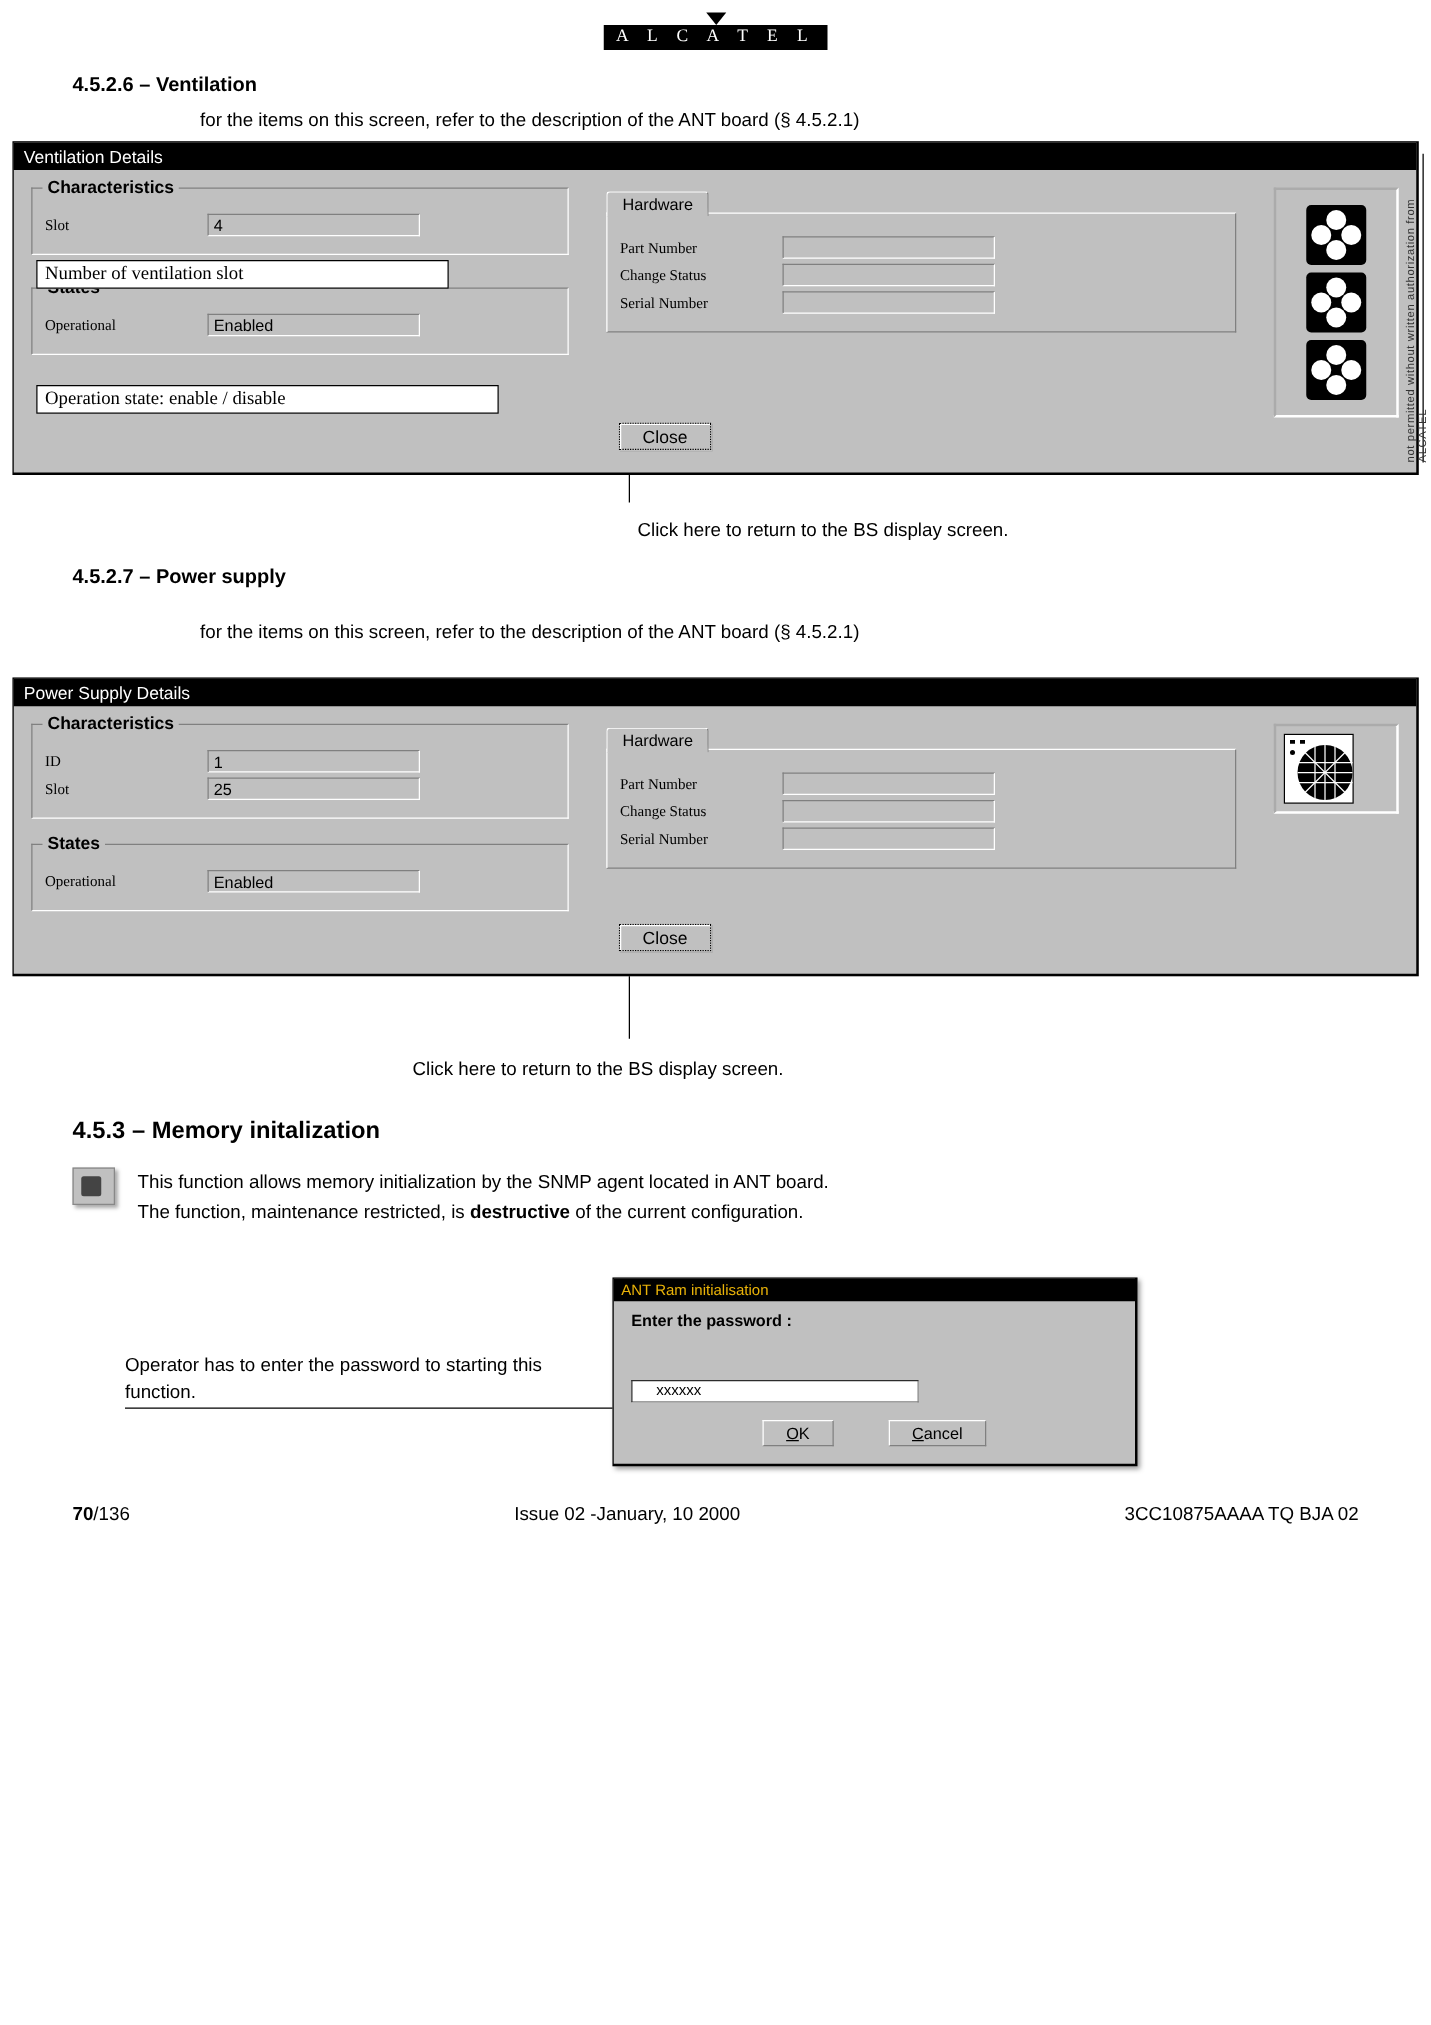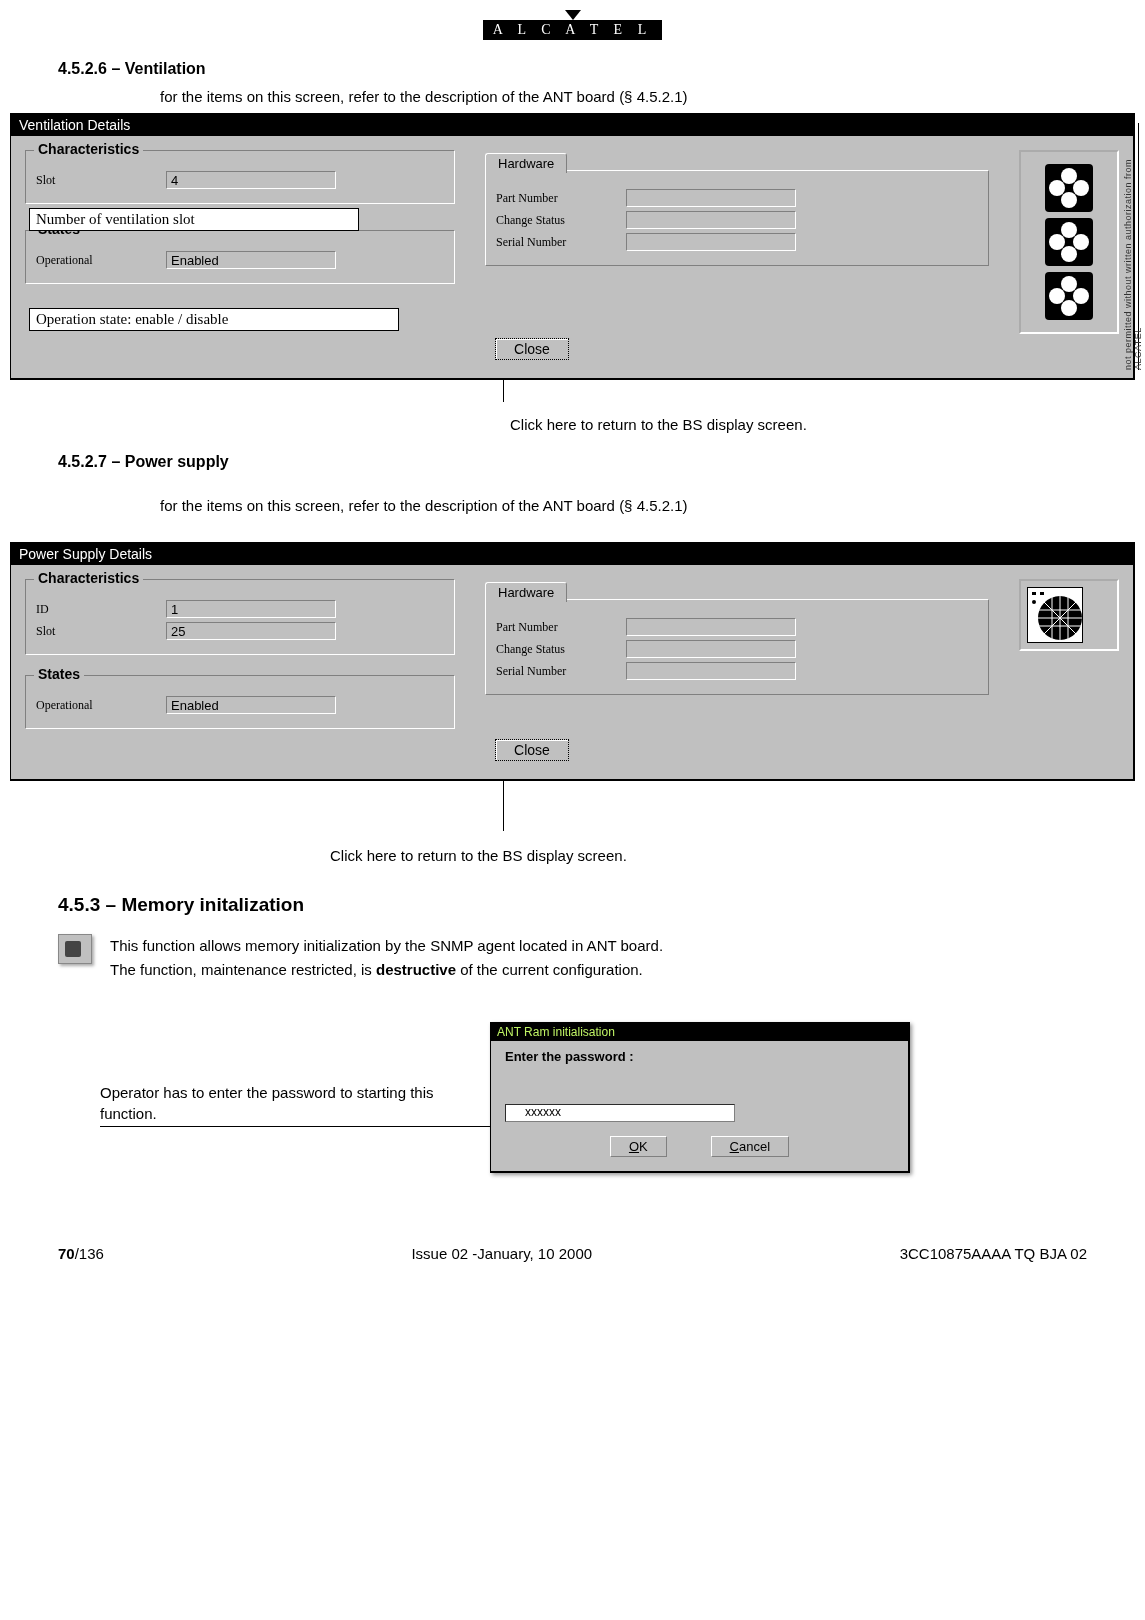--- a/index.html
+++ b/index.html
@@ -94,27 +94,27 @@
   .mem-block { display:flex; align-items:flex-start; gap:18px; margin-left:48px;}
   .mem-icon {
     width:34px; height:30px; background:#c0c0c0;
     border:1px solid #888; box-shadow:2px 2px 3px #aaa; position:relative;
   }
   .mem-icon::after{
     content:""; position:absolute; left:6px; top:6px; width:16px; height:16px;
     background:#444; border-radius:2px;
   }
   .mem-text { font-size:15px; line-height:1.6;}
-  .footer { display:flex; justify-content:space-between; margin:72px 48px 0 48px; font-size:15px;}
+  .footer { display:flex; justify-content:space-between; margin:30px 48px 0 48px; font-size:15px;}
   .pw-dlg {
     width:420px; background:#c0c0c0;
     border:1px solid #000; border-right:2px solid #000; border-bottom:2px solid #000;
     box-shadow:2px 2px 4px #999;
   }
-  .pw-title { background:#000; color:#bef264; font-size:12px; padding:2px 6px;}
+  .pw-title { background:#000; color:#eab308; font-size:12px; padding:2px 6px;}
   .pw-body { padding:8px 14px 14px 14px;}
   .pw-input {
     width:230px; height:18px; background:#fff;
     border:1px inset #808080; font-size:12px; padding:0 19px; margin:40px 0 14px 0;
   }
   .u { text-decoration:underline;}
   .two-col { display:flex; gap:30px;}
   .left-col { flex:0 0 430px;}
   .mid-col { flex:1;}
   .right-col { flex:0 0 100px;}

